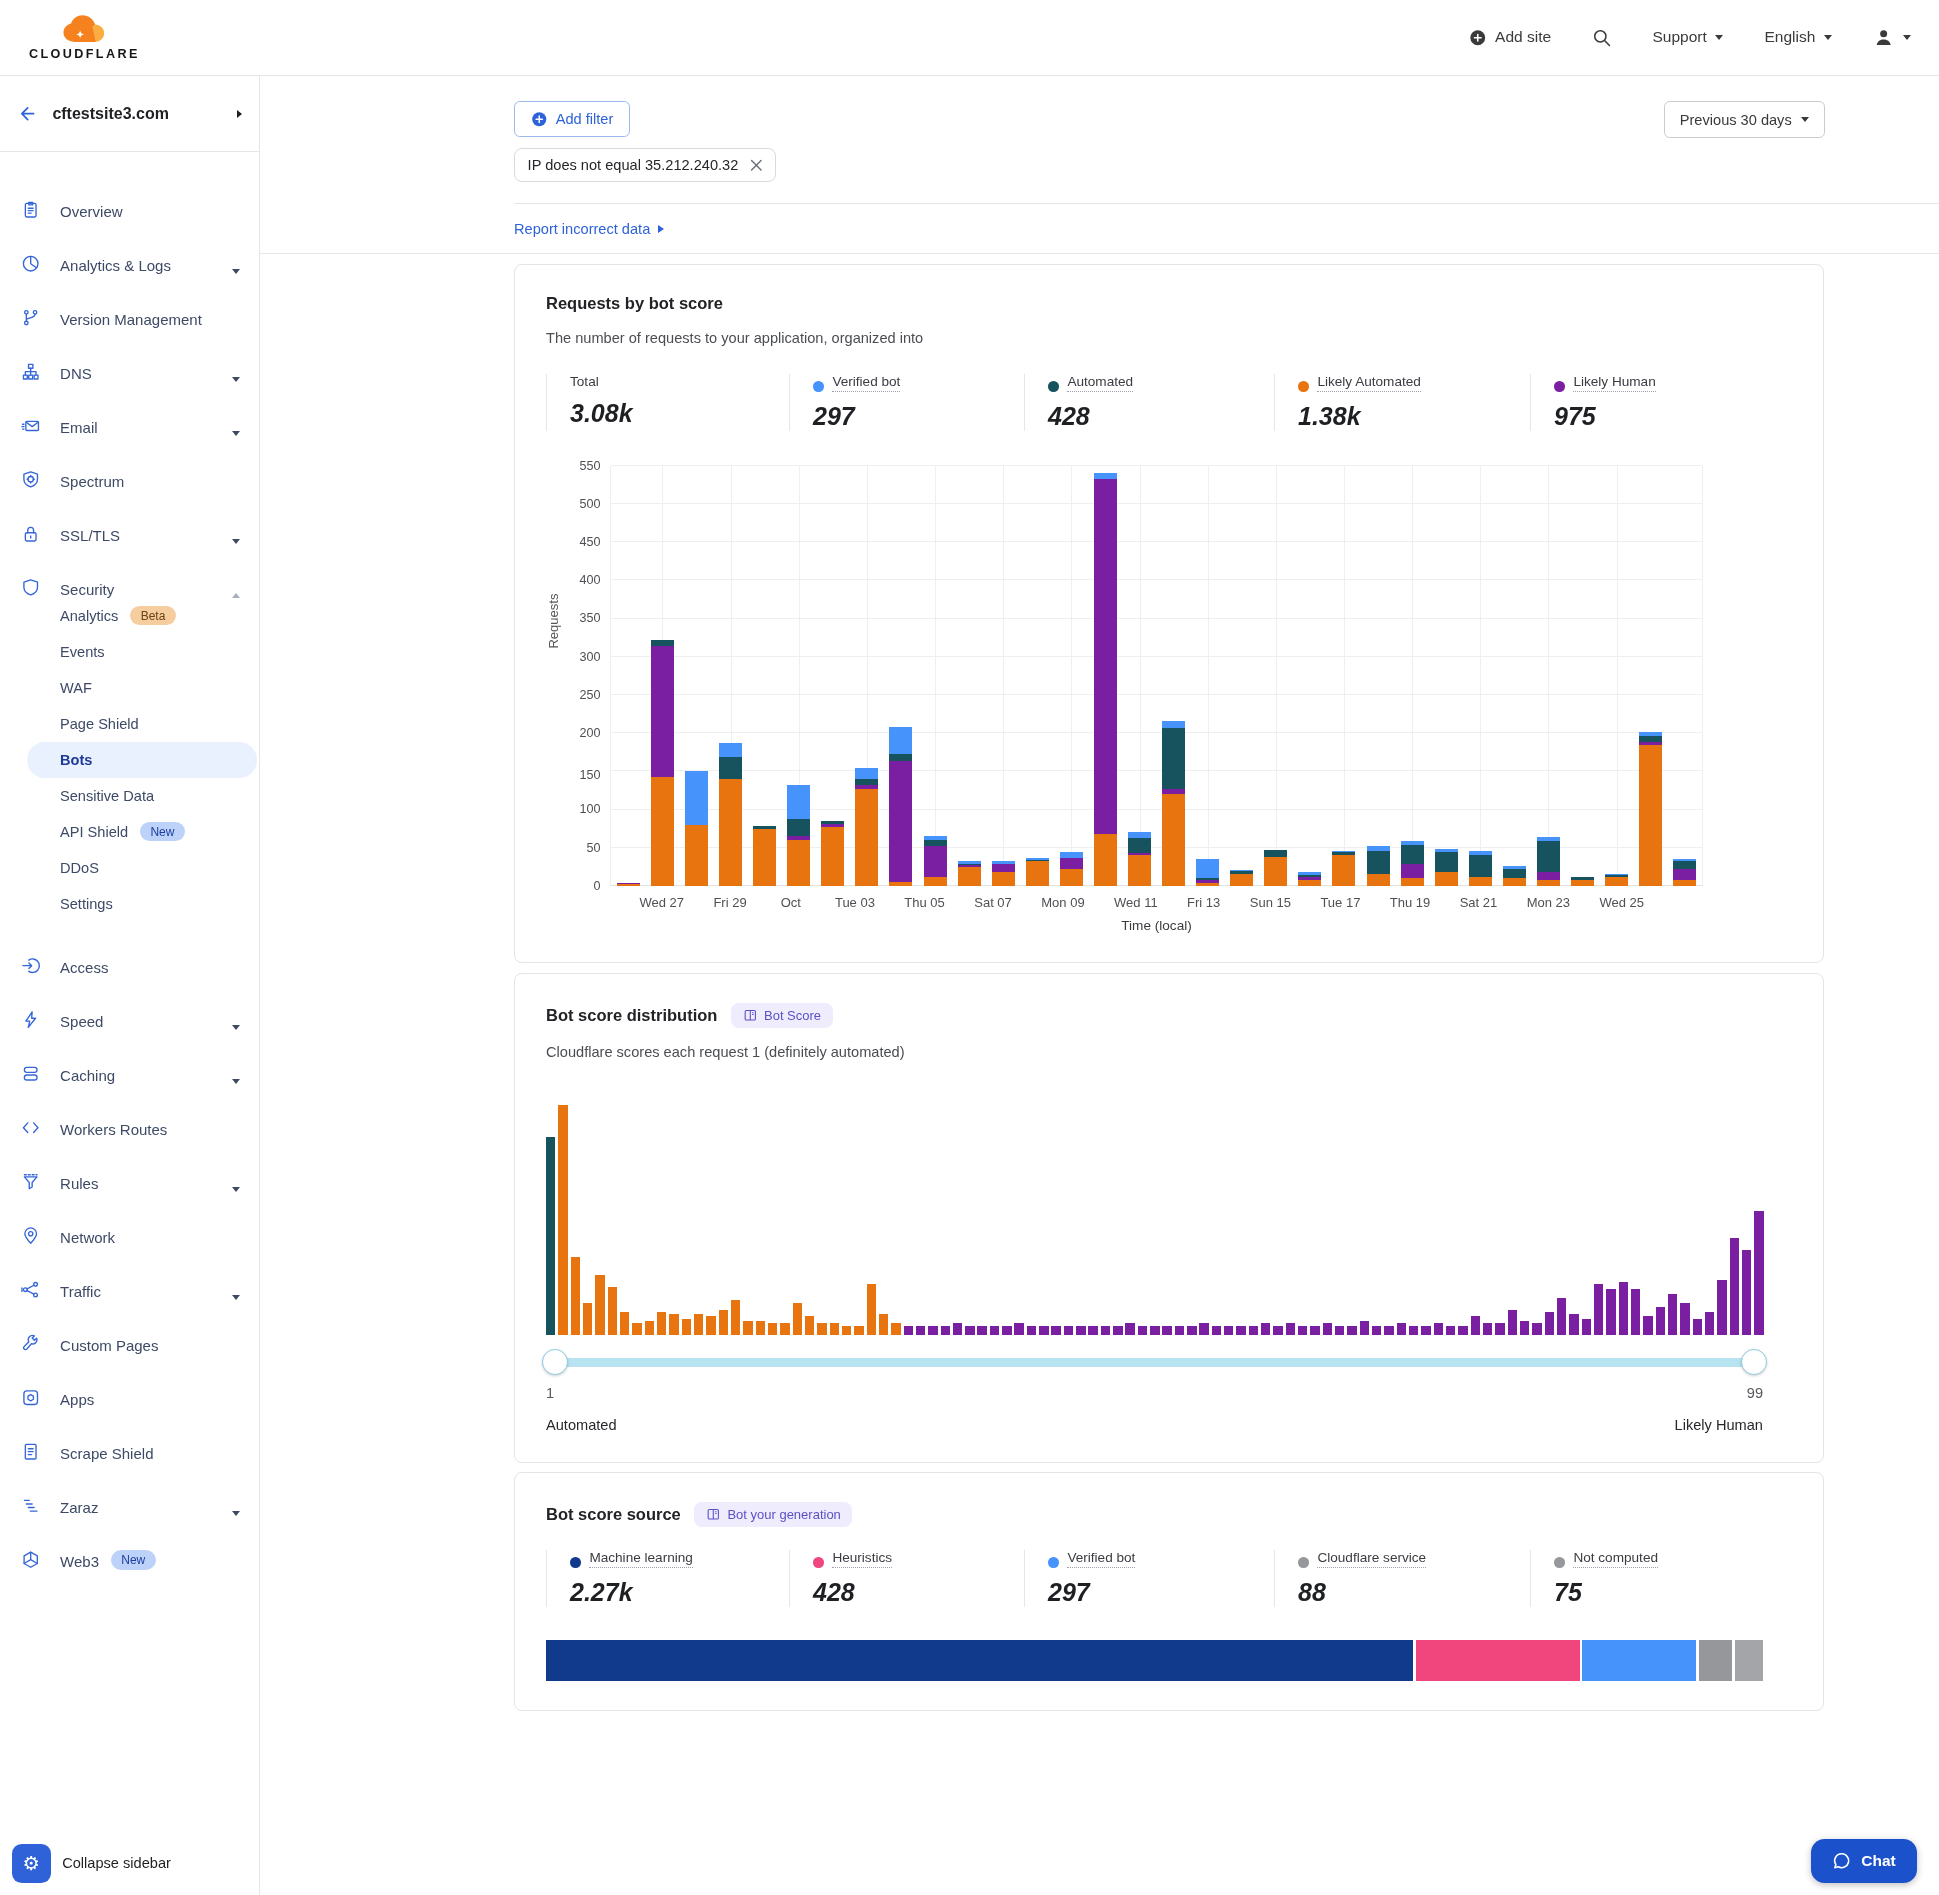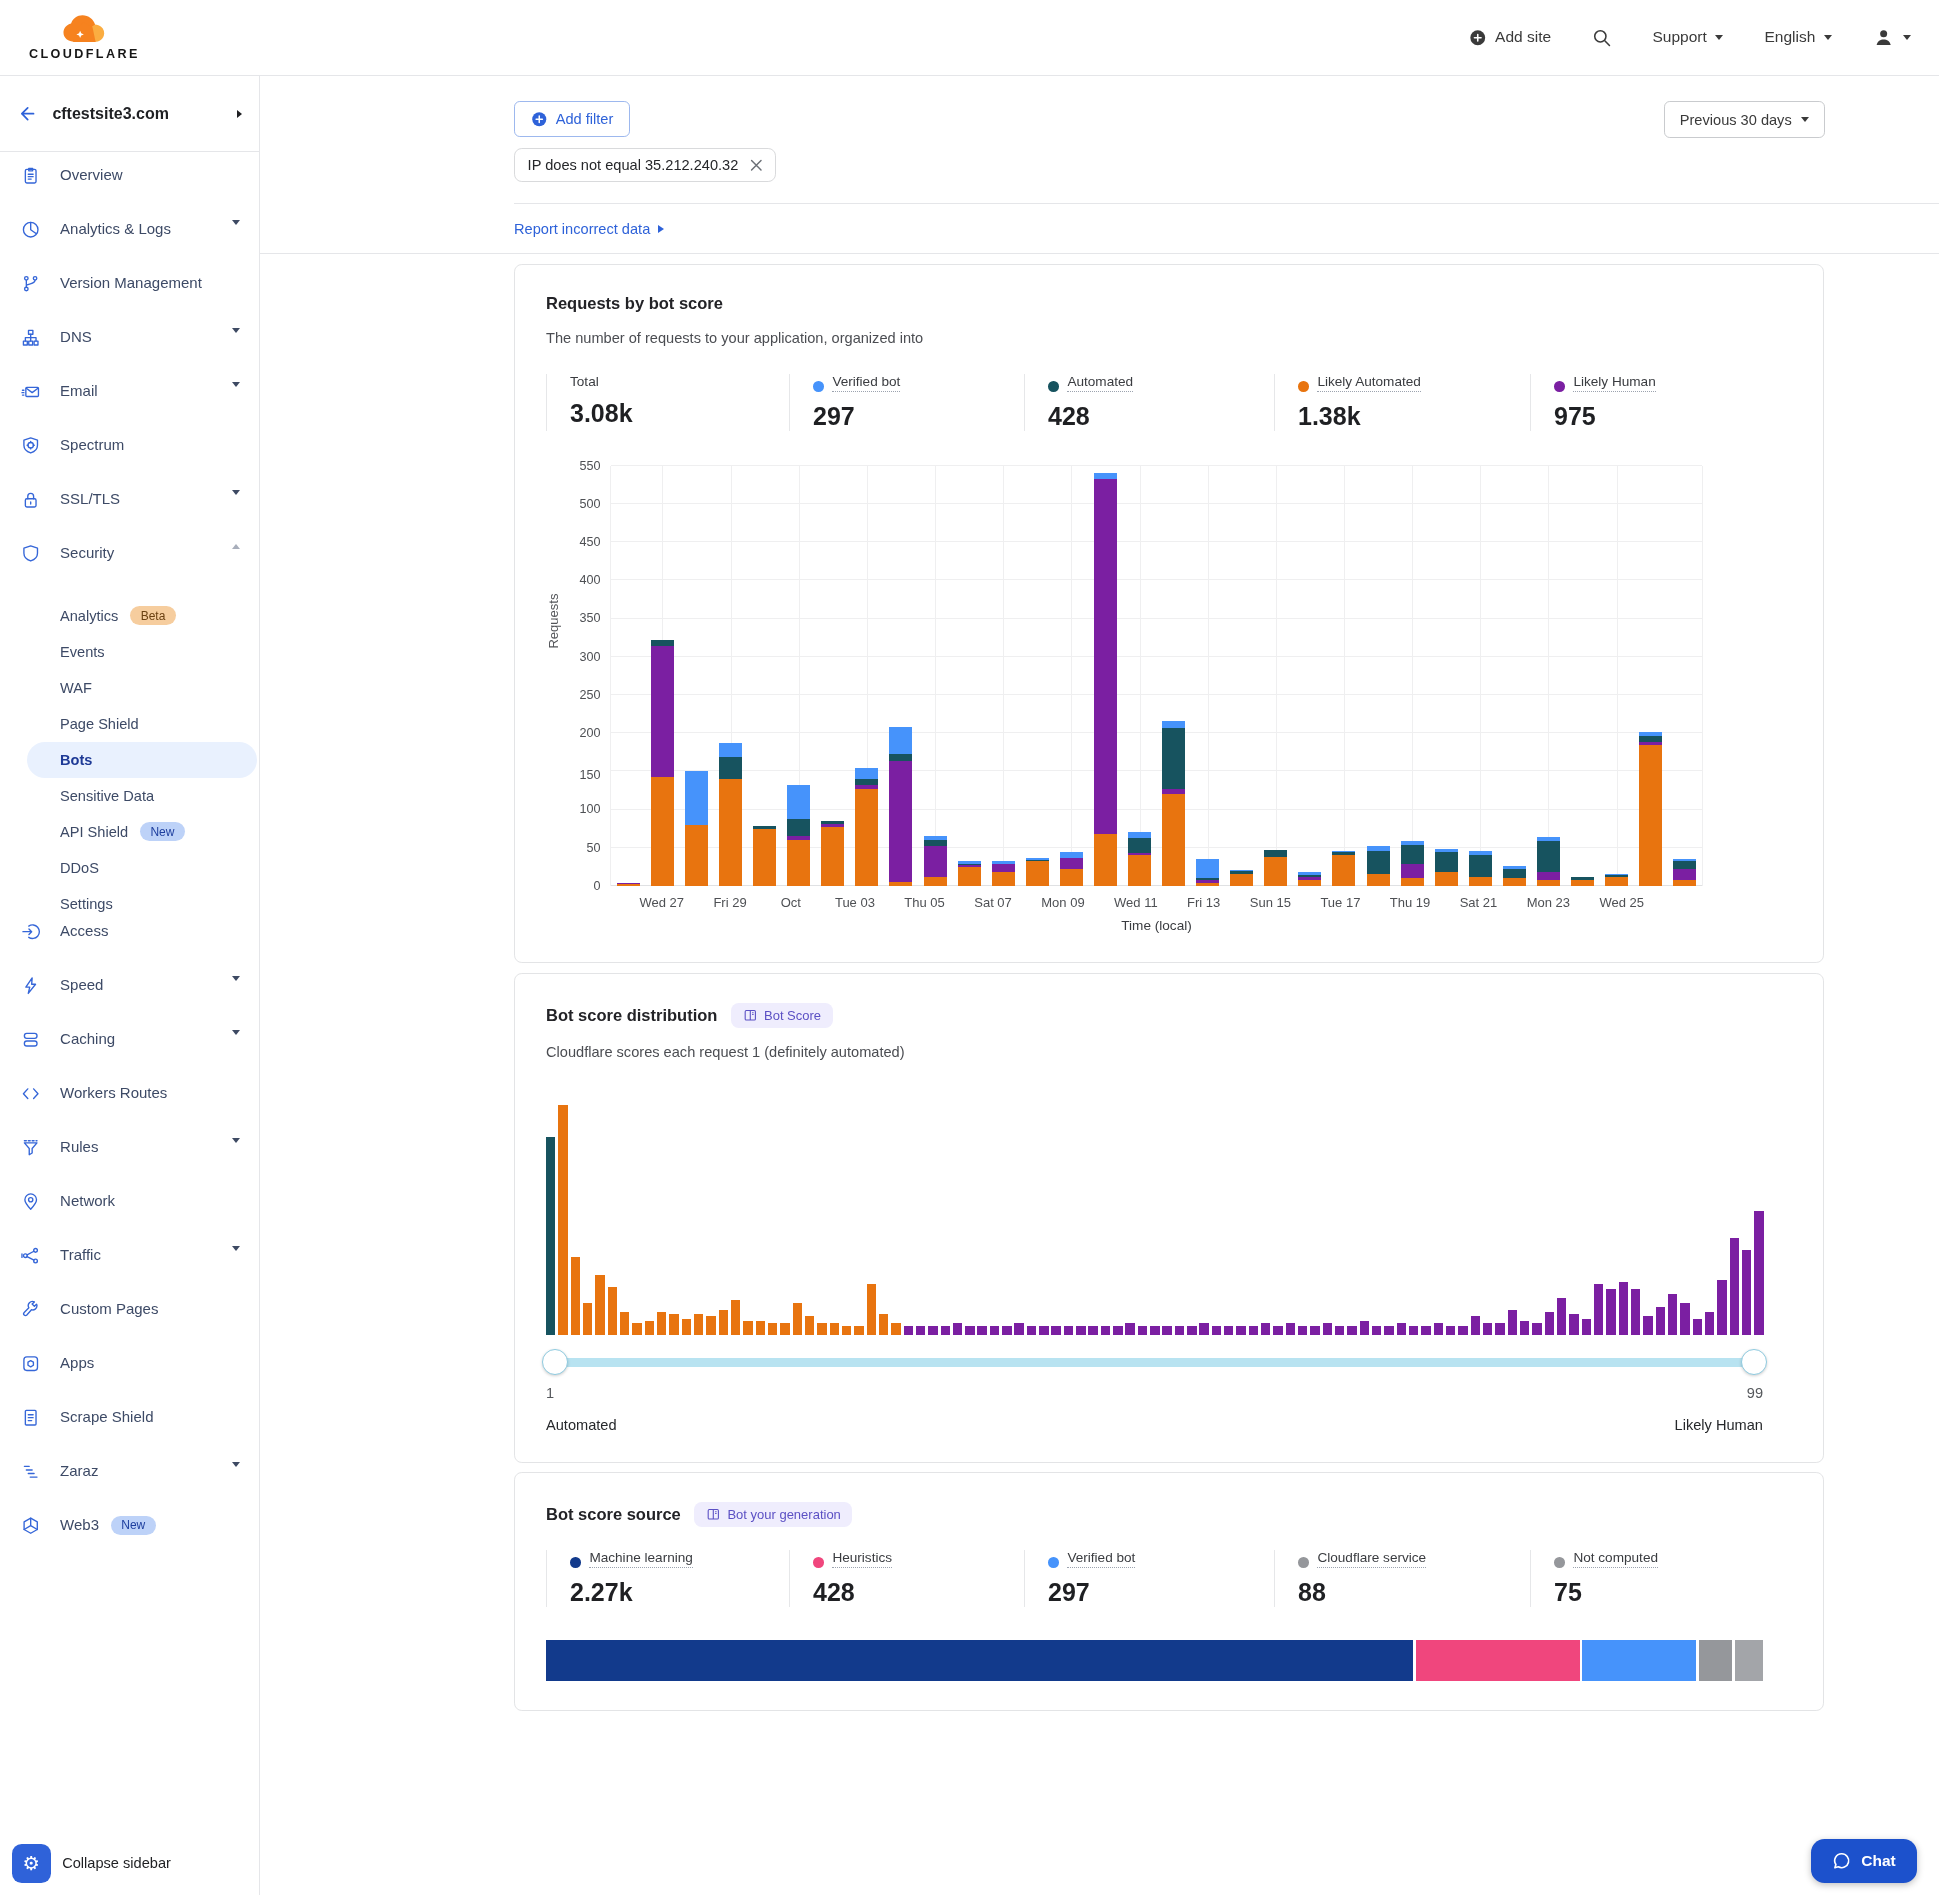--- a/index.html
+++ b/index.html
@@ -15,21 +15,21 @@
   .logo-word { font-size:12.6px; font-weight:800; letter-spacing:2.4px; color:#161616; }
   .header-right { margin-left:auto; display:flex; align-items:center; gap:41px; color:#3A3A3A; font-size:15.5px; }
   .hitem { display:flex; align-items:center; gap:8.7px; cursor:pointer; }
   .caret-sm { width:0; height:0; border-left:4.9px solid transparent; border-right:4.9px solid transparent; border-top:5.8px solid #3A3A3A; }
   
   .sidebar { position:absolute; top:76px; left:0; width:260px; bottom:0; background:#fff; border-right:1px solid #E5E6E9; }
   .site-row { height:76px; display:flex; align-items:center; padding:0 17.5px; border-bottom:1px solid #E5E6E9; }
   .site-name { font-size:16px; font-weight:700; color:#1F2023; margin-left:15.5px; flex:1; }
   .site-caret { width:0; height:0; border-top:4.9px solid transparent; border-bottom:4.9px solid transparent; border-left:5.8px solid #1F2023; }
   .nav { padding-top:13.6px; }
-  .nav-item { height:54px; display:flex; align-items:flex-start; padding-left:21.3px; cursor:pointer; }
+  .nav-item { height:54px; display:flex; align-items:flex-end; padding-left:21.3px; cursor:pointer; }
   .nav-icon { width:19.4px; height:19.4px; color:#3566D8; flex:none; }
   .nav-label { margin-left:19.4px; font-size:15px; color:#3D4A66; }
   .caret { width:0; height:0; border-left:4.9px solid transparent; border-right:4.9px solid transparent; border-top:5.8px solid #3E4A63; margin-left:auto; margin-right:19.4px; }
   .caret.up { border-top:none; border-bottom:5.8px solid #A8AEBB; }
   .nav-sub { height:36px; display:flex; align-items:center; padding-left:60px; font-size:14.6px; color:#3D4A66; cursor:pointer; }
   .nav-sub.active { background:#E9F1FE; border-radius:18.4px; margin:0 1.9px 0 27px; padding-left:33px; }
   .nav-sub.active span:first-child { font-weight:700; color:#1E3A96; }
   .pill { margin-left:11.6px; padding:2.9px 10.7px; border-radius:969px; font-size:12px; }
   .pill.beta { background:#F6CD9E; color:#6B4112; }
   .pill.new  { background:#BDD2F8; color:#1D3E9E; }
@@ -56,21 +56,21 @@
   .card-title { font-size:16.5px; font-weight:700; color:#232327; }
   .badge { display:inline-flex; align-items:center; gap:6.8px; background:#EFEDFD; color:#5B50C4; font-size:13px; padding:4.9px 11.6px; border-radius:7.8px; cursor:pointer; }
   .card-desc { margin-top:12.6px; font-size:14.6px; color:#4B4D52; line-height:1.75; }
   
   .stats { display:grid; grid-template-columns:243px 235px 250px 256px 1fr; margin-top:23px; }
   .stat { border-left:1px solid #E6E7E9; padding-left:23px; }
   .stat-label-row { display:flex; align-items:flex-end; gap:8.7px; }
   .dot { width:10.7px; height:10.7px; border-radius:50%; flex:none; }
   .stat-label { font-size:13.6px; color:#3A3C40; }
   .stat-label.dotted { border-bottom:1.5px dotted #9CA3AF; padding-bottom:1.9px; cursor:pointer; }
-  .stat-value { margin-top:9.7px; font-size:25px; font-weight:700; color:#1F2023; }
+  .stat-value { margin-top:9.7px; font-size:25px; font-weight:700; color:#1F2023;font-style:italic; }
   
   .chart1 { margin-top:35px; }
   .chart1-row { display:flex; align-items:stretch; margin-right:89px; }
   .ylab { width:21.3px; position:relative; }
   .ylab span { position:absolute; top:50%; left:0; transform:rotate(-90deg) translateX(50%); transform-origin:left top; font-size:13px; color:#54565A; white-space:nowrap; }
   .yticks { width:43px; position:relative; }
   .yticks span { position:absolute; right:9.7px; font-size:12.6px; color:#4E5054; }
   .plot { flex:1; position:relative; height:420px; border-left:1px solid #EFEFF0; border-right:1px solid #EFEFF0; }
   .gline { position:absolute; left:0; right:0; height:1px; background:#EFEFF0; }
   .gline.zero { background:#E0E1E3; }

